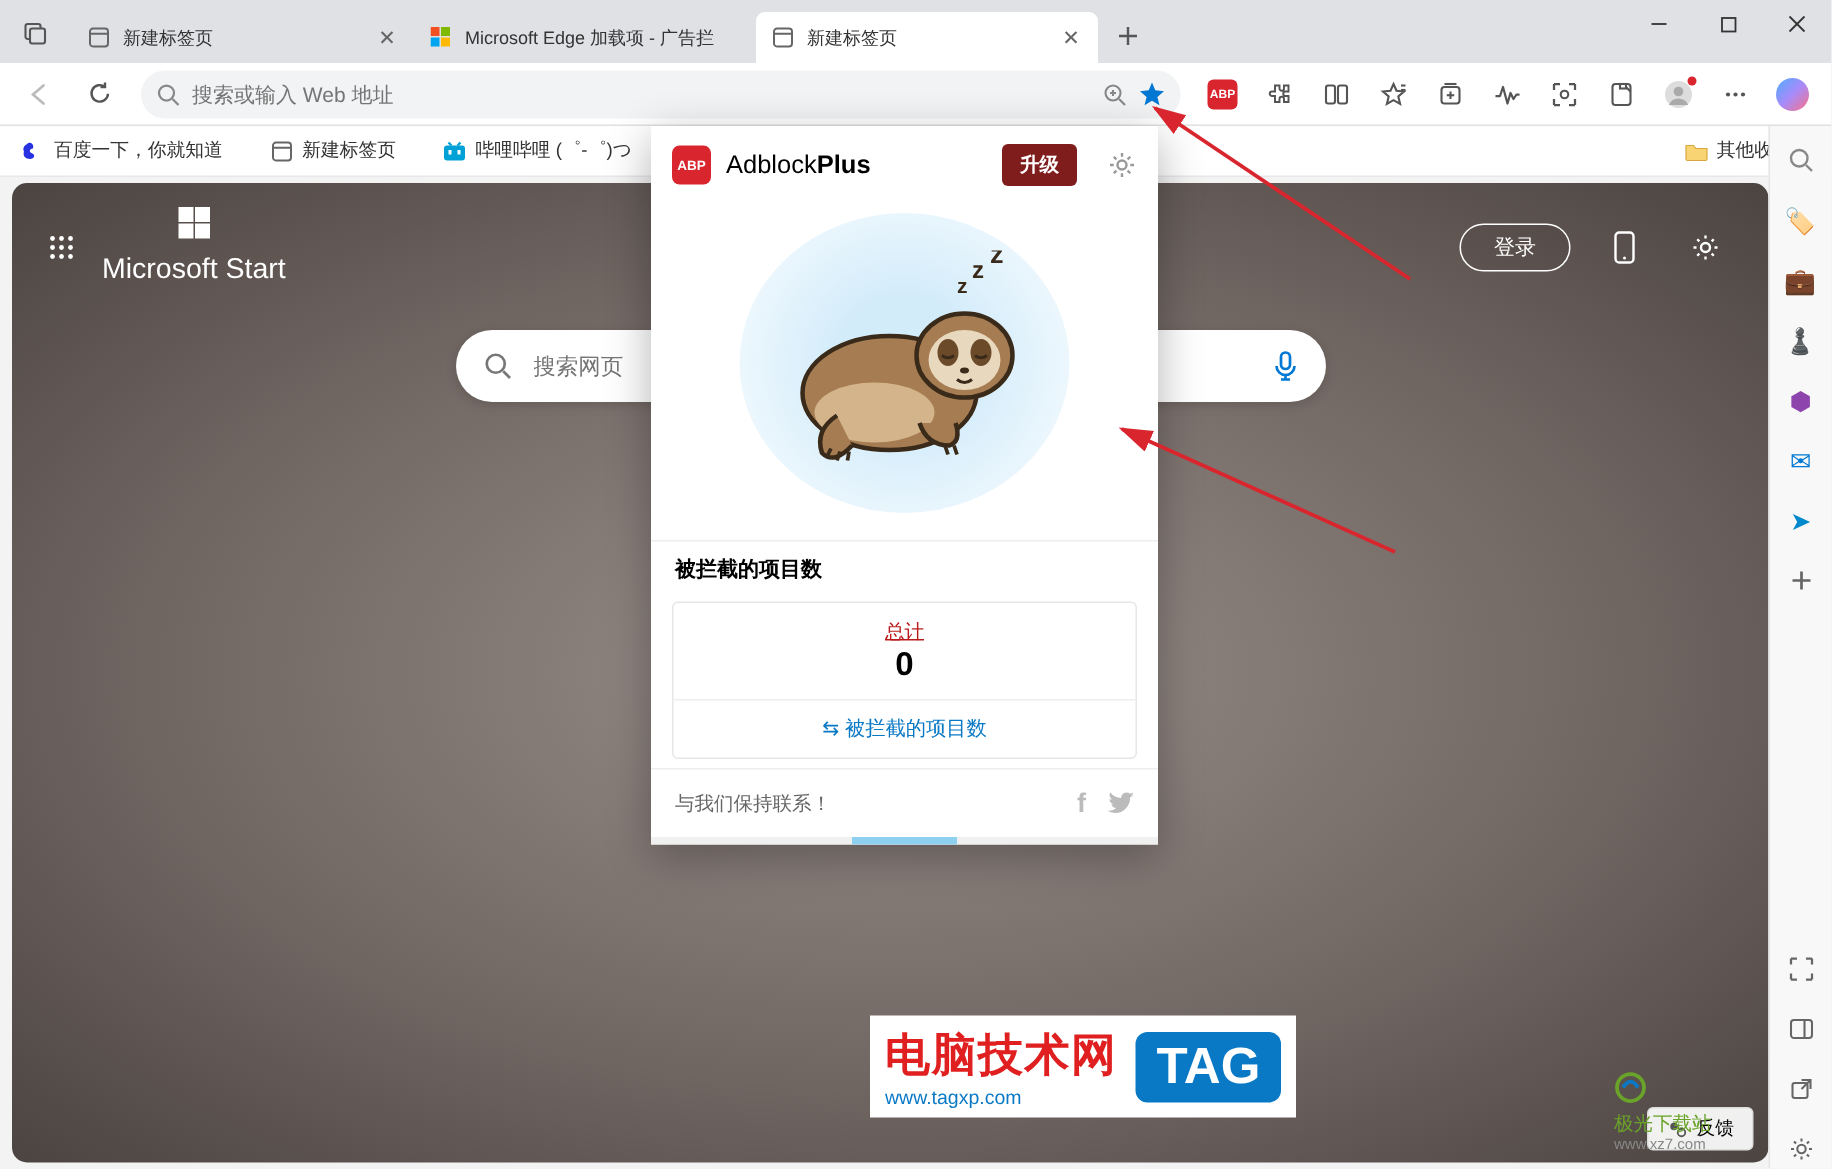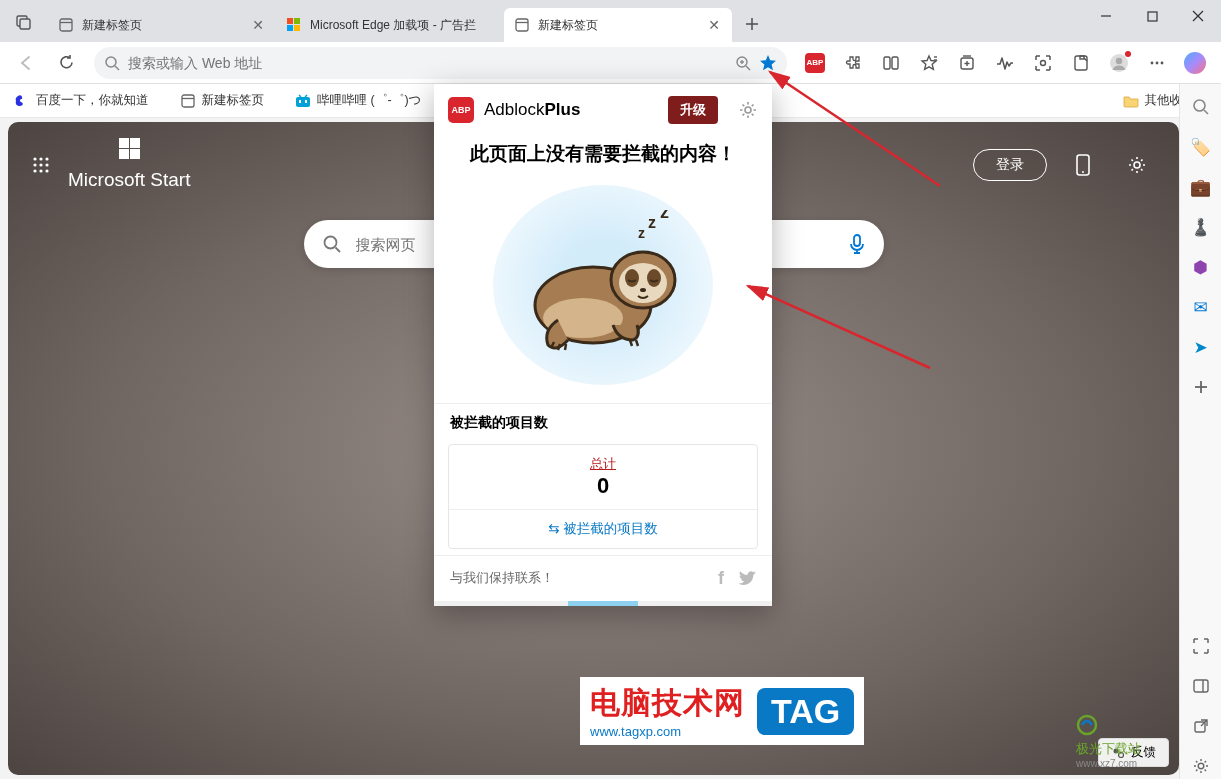--- a/index.html
+++ b/index.html
@@ -435,21 +435,20 @@
     <div class="brand"><span>Adblock</span><b>Plus</b></div>
     <div class="spacer"></div>
     <div class="upgrade"><span>升级</span></div>
     <div class="gear" style="margin-left:10px;">
         <svg width="20" height="20" viewBox="0 0 20 20">
           <circle cx="10" cy="10" r="3" fill="none" stroke="#999" stroke-width="1.6"></circle>
           <path d="M10 2v2.5M10 15.5V18M2 10h2.5M15.5 10H18M4.5 4.5l1.8 1.8M13.7 13.7l1.8 1.8M15.5 4.5l-1.8 1.8M6.3 13.7l-1.8 1.8" stroke="#999" stroke-width="1.6"></path>
         </svg>
       </div>
   </div>
-  <div class="abp-msg">此页面上没有需要拦截的内容！</div>
   <div class="sloth-wrap">
     <div class="sloth-bg">
       <svg width="190" height="150" viewBox="0 0 190 150">
         <text x="130" y="28" font-size="14" fill="#3a2a1a" font-weight="bold">z</text>
         <text x="140" y="18" font-size="16" fill="#3a2a1a" font-weight="bold">z</text>
         <text x="152" y="8" font-size="18" fill="#3a2a1a" font-weight="bold">z</text>
 
         <ellipse cx="85" cy="95" rx="58" ry="38" fill="#a67c52" stroke="#3a2a1a" stroke-width="3"></ellipse>
 
         <ellipse cx="75" cy="108" rx="40" ry="20" fill="#d4b48a"></ellipse>

